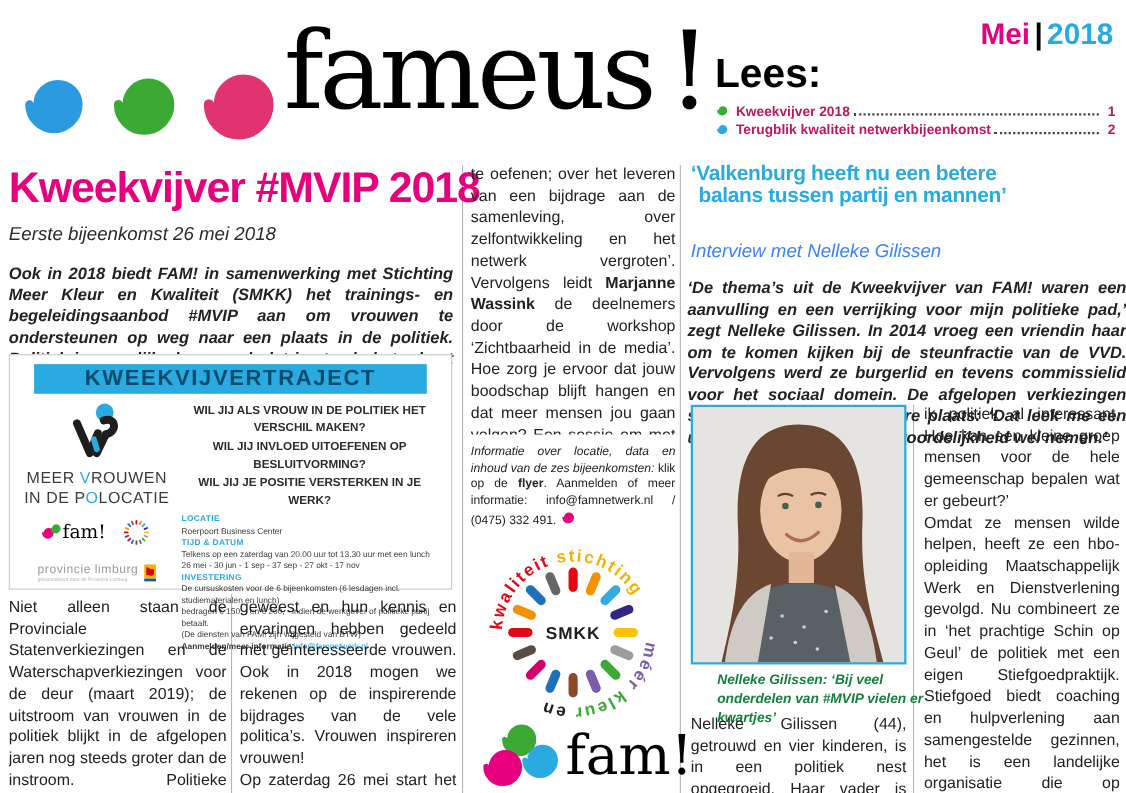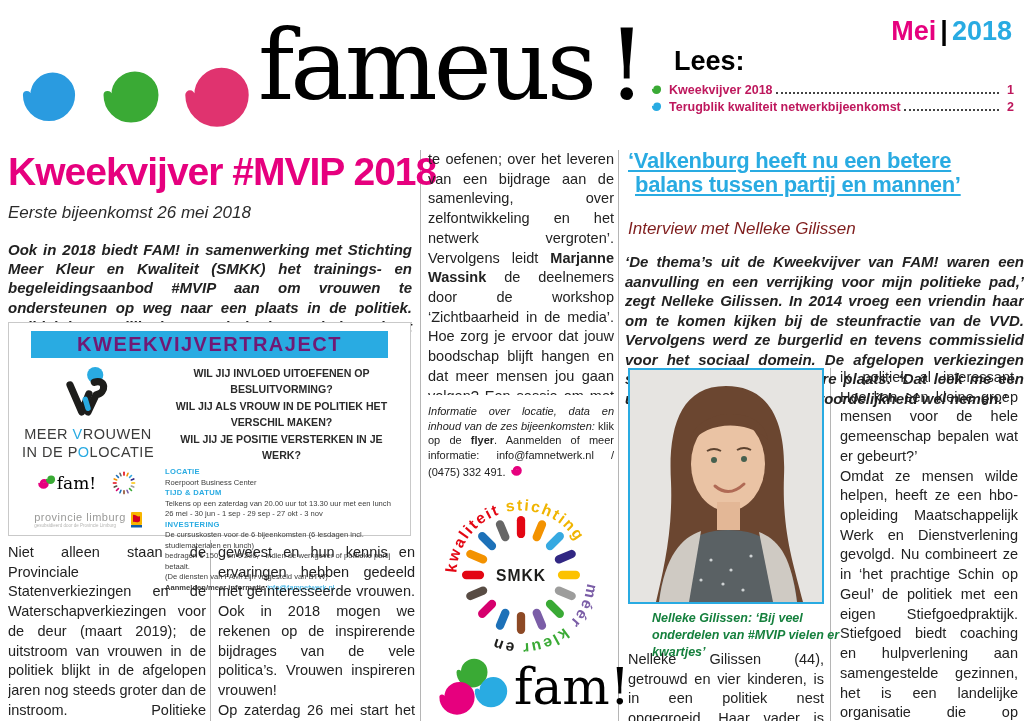--- a/index.html
+++ b/index.html
@@ -15,21 +15,21 @@
   .spiral{display:inline-block;color:var(--blue);}
   .m-sp-blue{left:12px;top:58px;width:74px;height:74px;color:#2a9be0;}
   .m-sp-green{left:92px;top:56px;width:78px;height:78px;color:var(--green);}
   .m-sp-pink{left:172px;top:50px;width:90px;height:90px;color:#e0336f;}
   .masthead-title{left:258px;top:8px;font-family:"DejaVu Serif","Liberation Serif",serif;
     font-size:98px;letter-spacing:-4px;color:#000;white-space:nowrap;}
   .masthead-title .bang{margin-left:14px;}
   .issue{right:12px;top:16px;font-size:27px;font-weight:bold;white-space:nowrap;}
   .issue .mei{color:var(--pink);} .issue .sep{color:#000;padding:0 4px;} .issue .yr{color:var(--blue);}
   .toc{left:650px;top:46px;width:364px;}
-  .toc-heading{font-size:27px;font-weight:bold;color:#000;margin-bottom:6px;margin-left:24px;}
+  .toc-heading{font-size:37px;font-weight:bold;color:#000;margin-bottom:6px;}
   .toc-row{display:flex;align-items:flex-end;font-size:12.5px;font-weight:bold;color:#be185d;margin-bottom:3px;cursor:pointer;}
   .toc-ico{width:13px;height:13px;margin:0 6px 1px 0;flex:none;}
   .toc-dots{flex:1;border-bottom:2px dotted #444;margin:0 3px 3px 3px;}
   .toc-page{width:12px;text-align:right;}
   .ico-green{color:var(--green);} .ico-blue{color:var(--blue);} .ico-pink{color:var(--pink);}
 
   
   .vrule{position:absolute;width:1px;background:var(--rule);}
 
   
@@ -42,21 +42,21 @@
   .kv-col2{left:218px;top:543px;width:197px;height:178px;overflow:hidden;}
   .kv-col3{left:428px;top:150px;width:186px;height:245px;overflow:hidden;}
   .bname{font-weight:bold;}
   .kv-info{left:428px;top:404px;width:186px;font-size:11px;line-height:1.33;text-align:justify;color:#222;}
   .kv-info .it{font-style:italic;}
   .kv-info .flyer-link{font-weight:bold;cursor:pointer;}
   .kv-info .sp-inline{width:15px;height:15px;vertical-align:-2px;color:var(--pink);}
 
   
   .flyer{left:8px;top:322px;width:403px;height:214px;border:1px solid #c9c9c9;background:#fff;}
-  .flyer-banner{margin:8px 22px 0 22px;height:27px;background:var(--blue);color:#701a75;
+  .flyer-banner{margin:8px 22px 0 22px;height:27px;background:var(--blue);color:#0c4a6e;
     font-weight:bold;font-size:20px;letter-spacing:1.5px;text-align:center;line-height:27px;}
   .flyer-body{display:flex;padding:5px 8px 0 4px;}
   .flyer-left{width:150px;flex:none;text-align:center;}
   .mvip-logo{width:54px;height:56px;margin-top:2px;}
   .brand{font-size:14.5px;letter-spacing:.5px;color:#3c3c3b;line-height:1.25;white-space:nowrap;}
   .brand .bl{color:var(--blue);}
   .flyer-logos{display:flex;justify-content:center;align-items:center;gap:12px;margin-top:6px;}
   .fam-mini{display:flex;align-items:center;}
   .fam-mini .sp{width:15px;height:15px;color:var(--pink);margin-right:2px;}
   .fam-mini .sp2{width:13px;height:13px;color:var(--green);margin-left:-9px;margin-top:-8px;}
@@ -76,23 +76,23 @@
   
   .smkk-big{left:438px;top:492px;width:166px;height:166px;}
   .fam-big{left:432px;top:652px;width:182px;height:69px;display:flex;align-items:center;}
   .fam-big-spirals{position:relative;width:78px;height:69px;flex:none;}
   .fam-big-spirals .g{position:absolute;left:18px;top:-2px;width:44px;height:44px;color:var(--green);}
   .fam-big-spirals .p{position:absolute;left:0px;top:20px;width:50px;height:50px;color:var(--pink);}
   .fam-big-spirals .b{position:absolute;left:36px;top:16px;width:46px;height:46px;color:var(--blue);}
   .fam-big-label{font-family:"DejaVu Serif","Liberation Serif",serif;font-size:50px;color:#000;margin-left:4px;}
 
   
-  .iv-headline{left:628px;top:149px;width:396px;font-size:22px;font-weight:bold;color:var(--blue);line-height:1.07;letter-spacing:-.3px;text-decoration:underline;}
+  .iv-headline{left:628px;top:149px;width:396px;font-size:19px;font-weight:bold;color:var(--blue);line-height:1.07;letter-spacing:-.3px;}
   .iv-headline .l2{display:block;padding-left:7px;}
-  .iv-byline{left:628px;top:219px;font-size:17px;font-style:italic;color:#7f1d1d;}
+  .iv-byline{left:628px;top:219px;font-size:17px;font-style:italic;color:#3b82f6;}
   .iv-intro{left:625px;top:252px;width:399px;font-size:15px;font-weight:bold;font-style:italic;
     text-align:justify;line-height:1.3;color:#222;}
   .iv-photo{left:628px;top:368px;width:196px;height:236px;border:2px solid var(--blue);background:#e6e4e1;}
   .iv-photo svg{display:block;width:100%;height:100%;}
   .iv-caption{left:652px;top:610px;width:196px;font-size:12.5px;font-weight:bold;font-style:italic;line-height:1.35;color:#15803d;}
   .iv-col1{left:628px;top:650px;width:196px;height:71px;overflow:hidden;}
   .iv-col2{left:840px;top:368px;width:178px;height:353px;overflow:hidden;}
 </style>
 </head>
 <body>
@@ -204,29 +204,29 @@
             <div class="provincie-sub">gesubsidieerd door de Provincie Limburg</div>
           </div>
           <svg width="11" height="16" viewBox="0 0 11 16">
             <rect width="11" height="13" rx="1" fill="#f7b500"></rect>
             <path d="M2 3 C4 2 7 6 9 4 L9 9 C6 12 4 9 2 10Z" fill="#d5001f"></path>
             <rect y="13" width="11" height="2.5" fill="#0f5ba5"></rect>
           </svg>
         </div>
       </div>
       <div class="flyer-right">
+        <div class="flyer-q">WIL JIJ ALS VROUW IN DE POLITIEK HET VERSCHIL MAKEN?</div>
         <div class="flyer-q">WIL JIJ INVLOED UITOEFENEN OP BESLUITVORMING?</div>
-        <div class="flyer-q">WIL JIJ ALS VROUW IN DE POLITIEK HET VERSCHIL MAKEN?</div>
         <div class="flyer-q">WIL JIJ JE POSITIE VERSTERKEN IN JE WERK?</div>
         <div class="flyer-details">
           <div class="flyer-label">LOCATIE</div>
           <div>Roerpoort Business Center</div>
           <div class="flyer-label">TIJD &amp; DATUM</div>
           <div>Telkens op een zaterdag van 20.00 uur tot 13.30 uur met een lunch</div>
-          <div>26 mei - 30 jun - 1 sep - 29 sep - 27 okt - 3 nov</div>
+          <div>26 mei - 30 jun - 1 sep - 37 sep - 27 okt - 17 nov</div>
           <div class="flyer-label">INVESTERING</div>
           <div>De cursuskosten voor de 6 bijeenkomsten (6 lesdagen incl. studiematerialen en lunch)</div>
           <div>bedragen € 150, - en € 200, - indien de werkgever of politieke partij betaalt.</div>
           <div>(De diensten van FAM! zijn vrijgesteld van BTW)</div>
           <div><span style="font-weight:bold">Aanmelden/meer informatie </span><span class="flyer-link-email">info@famnetwerk.nl</span></div>
         </div>
       </div>
     </div>
   </div>
 

